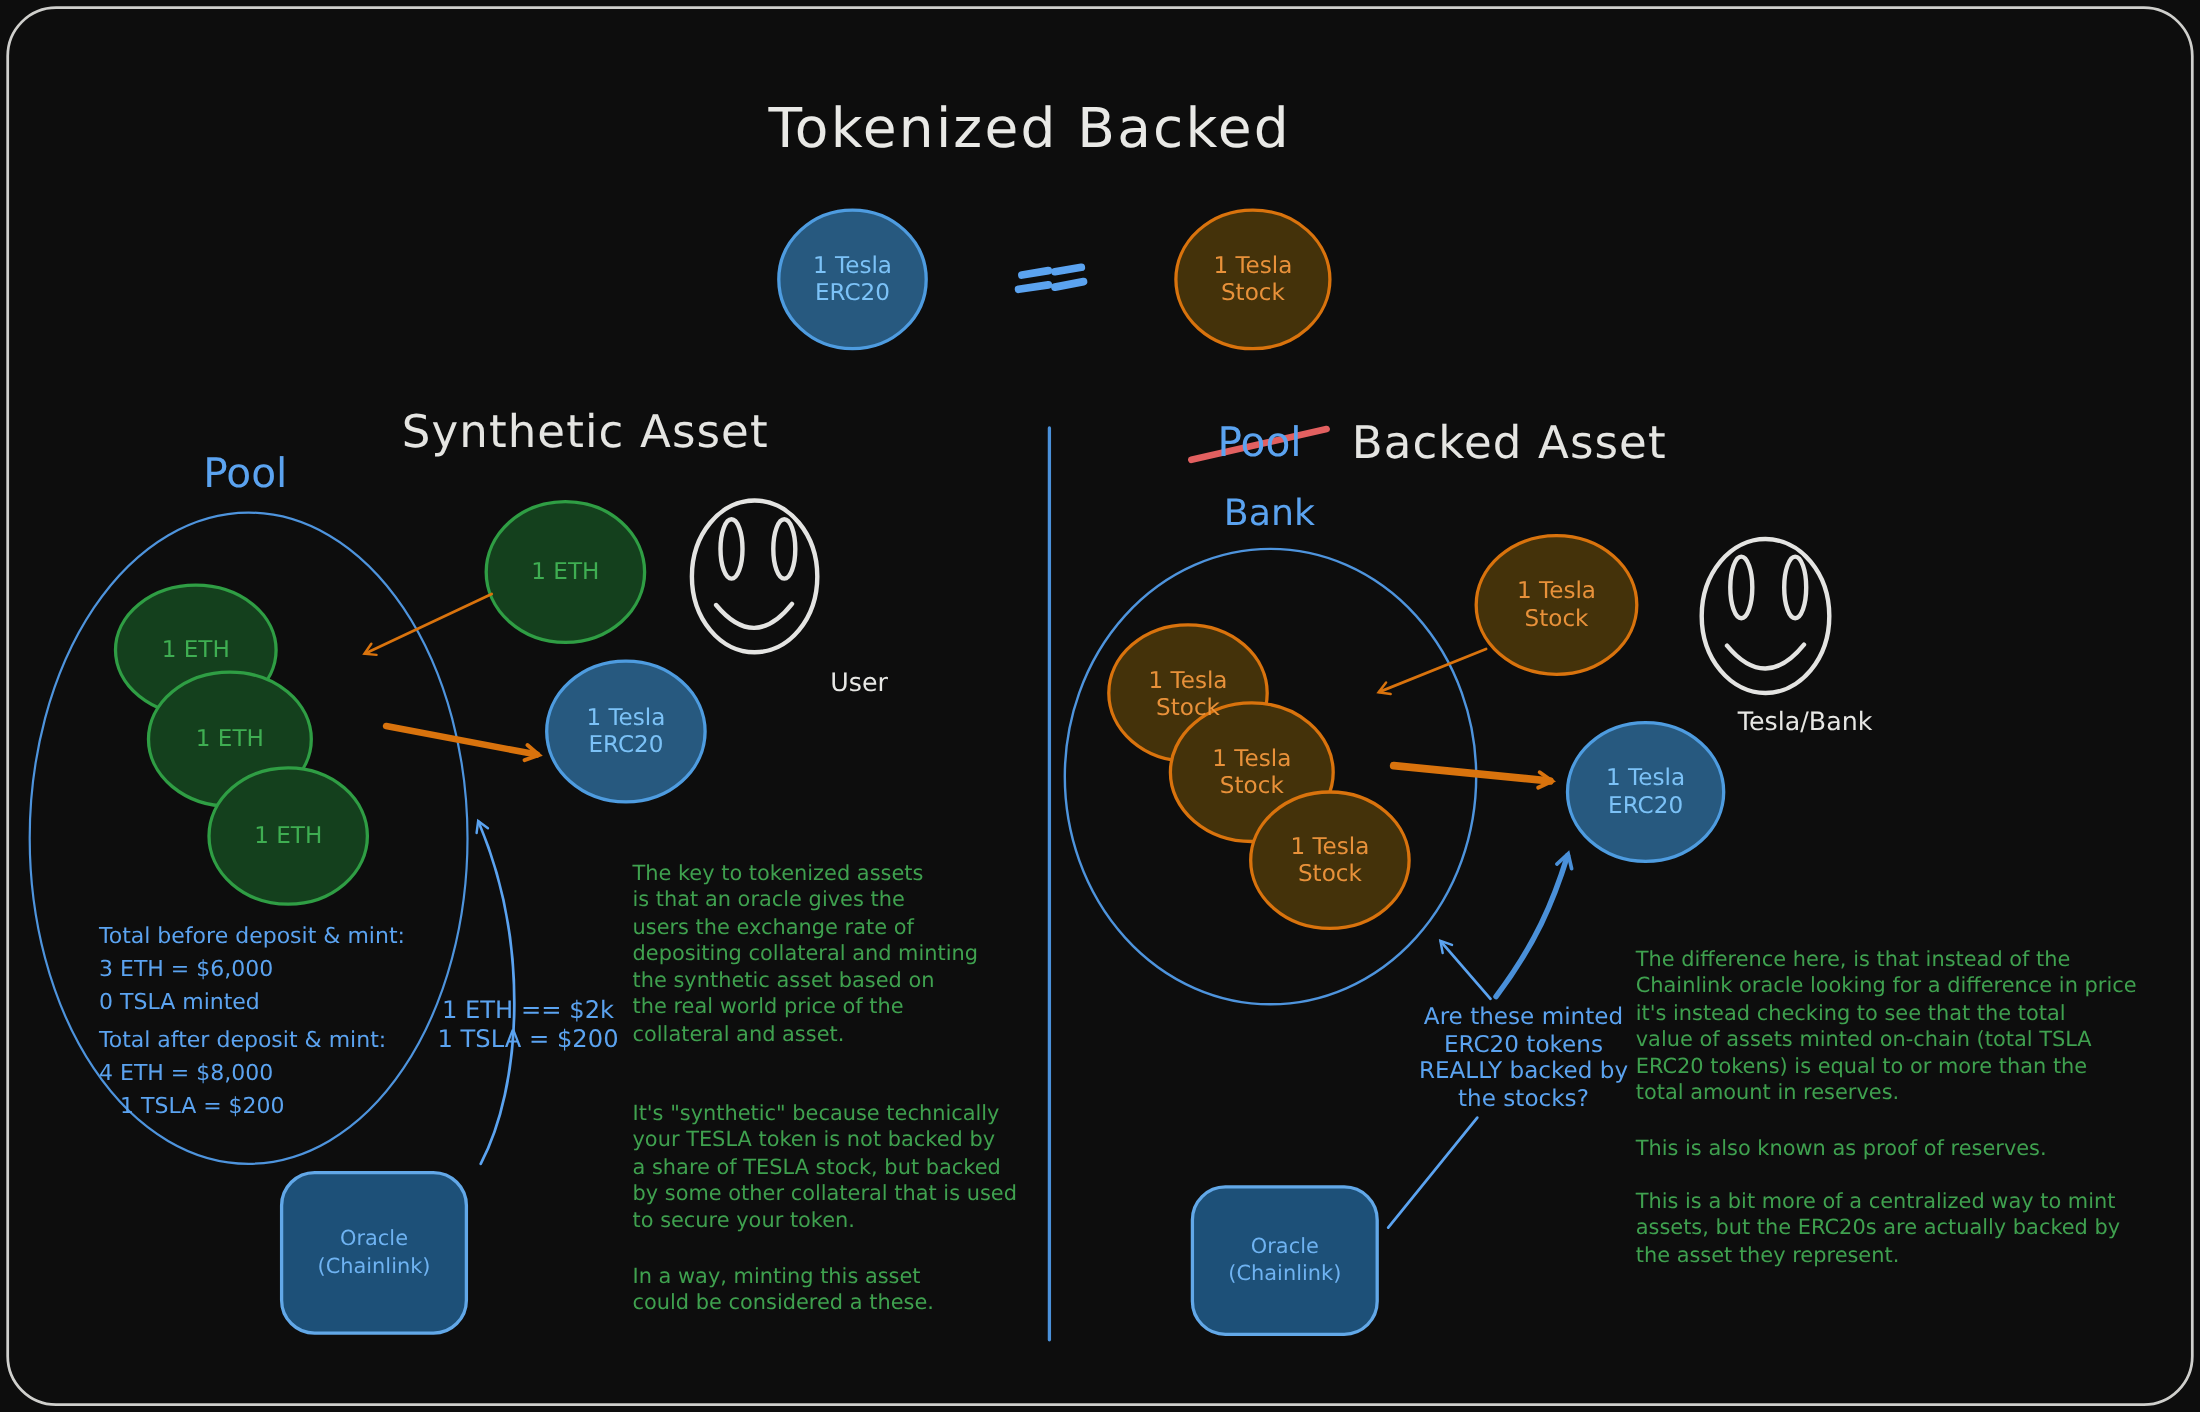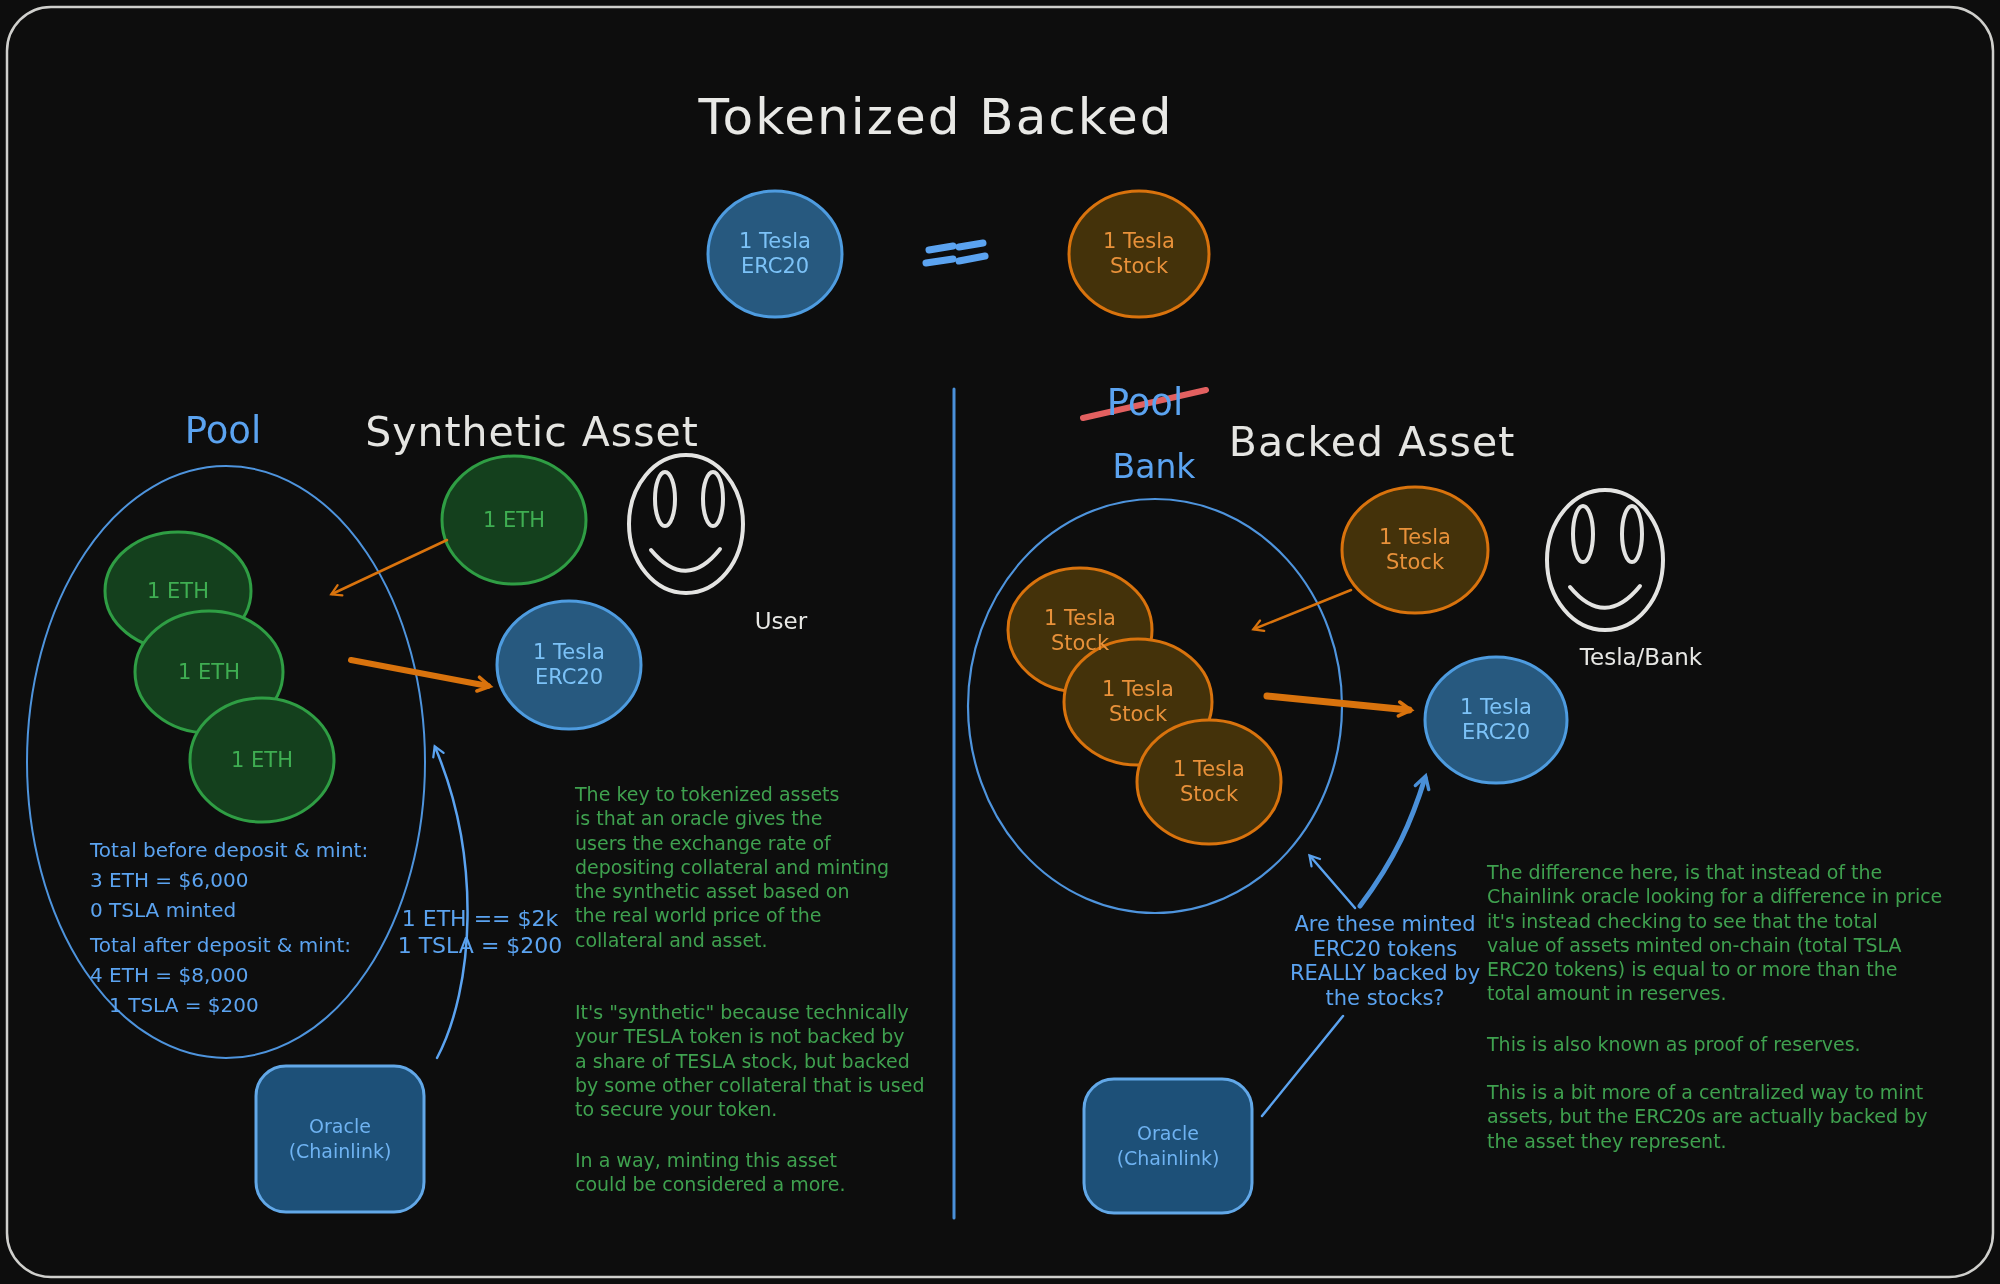--- a/index.html
+++ b/index.html
@@ -3,21 +3,21 @@
 <meta charset="utf-8">
 <style>
   html,body{margin:0;padding:0;background:#000;}
   .page{position:relative;width:2000px;height:1284px;background:#0d0d0d;overflow:hidden;
         font-family:"DejaVu Sans",sans-serif;}
   svg.layer{position:absolute;left:0;top:0;width:2000px;height:1284px;}
   .t{position:absolute;white-space:pre-wrap;}
   .ctr{transform:translate(-50%,-50%);text-align:center;}
   .cx{transform:translateX(-50%);text-align:center;}
   .title{font-size:50px;letter-spacing:2px;color:#e9e9e6;}
-  .h1{font-size:41px;letter-spacing:1px;color:#e5e5e2;margin-top:40px;}
+  .h1{font-size:41px;letter-spacing:1px;color:#e5e5e2;}
   .pool-label{font-size:37px;color:#5ba3f0;}
   .bank-label{font-size:33px;color:#5ba3f0;}
   .struck{font-size:37px;color:#5ba3f0;}
   .circle-label{font-size:21px;line-height:25px;}
   .blue-circle-text{color:#7cc2f7;}
   .green-circle-text{color:#3fae52;}
   .orange-circle-text{color:#e8913a;}
   .user-label{font-size:23px;color:#e7e7e4;}
   .totals{font-size:20px;line-height:30px;color:#5ba3f0;}
   .note{font-size:22px;line-height:27px;color:#5ba3f0;}
@@ -140,21 +140,21 @@
 depositing collateral and minting
 the synthetic asset based on
 the real world price of the
 collateral and asset.</div>
   <div class="t para" style="left:575px;top:1000px;">It's "synthetic" because technically
 your TESLA token is not backed by
 a share of TESLA stock, but backed
 by some other collateral that is used
 to secure your token.</div>
   <div class="t para" style="left:575px;top:1148px;">In a way, minting this asset
-could be considered a more.</div>
+could be considered a these.</div>
 
   <div class="t ctr struck" style="left:1145px;top:402px;">Pool</div>
   <div class="t ctr h1" style="left:1372px;top:402px;">Backed Asset</div>
   <div class="t ctr bank-label" style="left:1154px;top:466px;">Bank</div>
 
   <div class="t ctr circle-label orange-circle-text" style="left:1080px;top:631px;">1 Tesla
 Stock</div>
   <div class="t ctr circle-label orange-circle-text" style="left:1138px;top:702px;">1 Tesla
 Stock</div>
   <div class="t ctr circle-label orange-circle-text" style="left:1209px;top:782px;">1 Tesla

